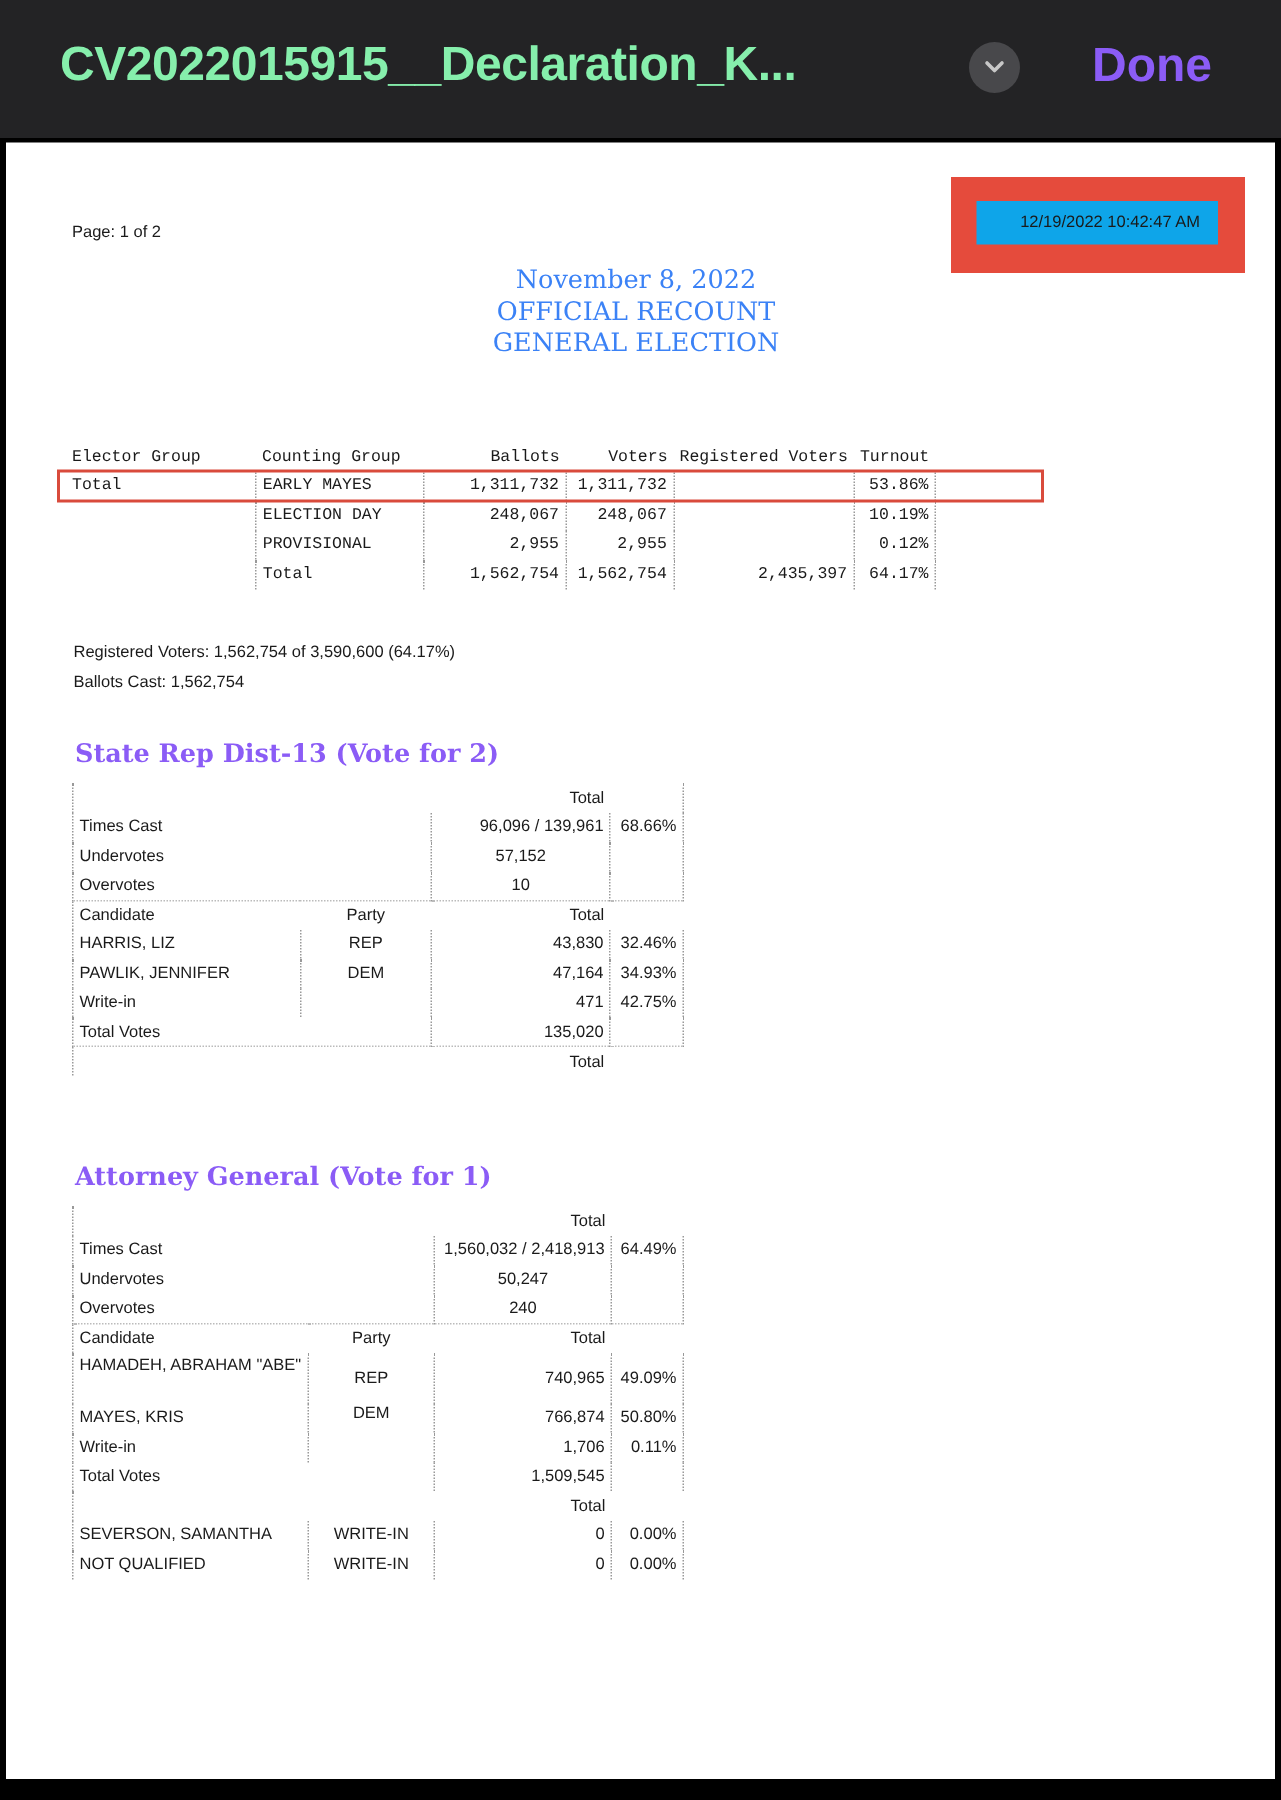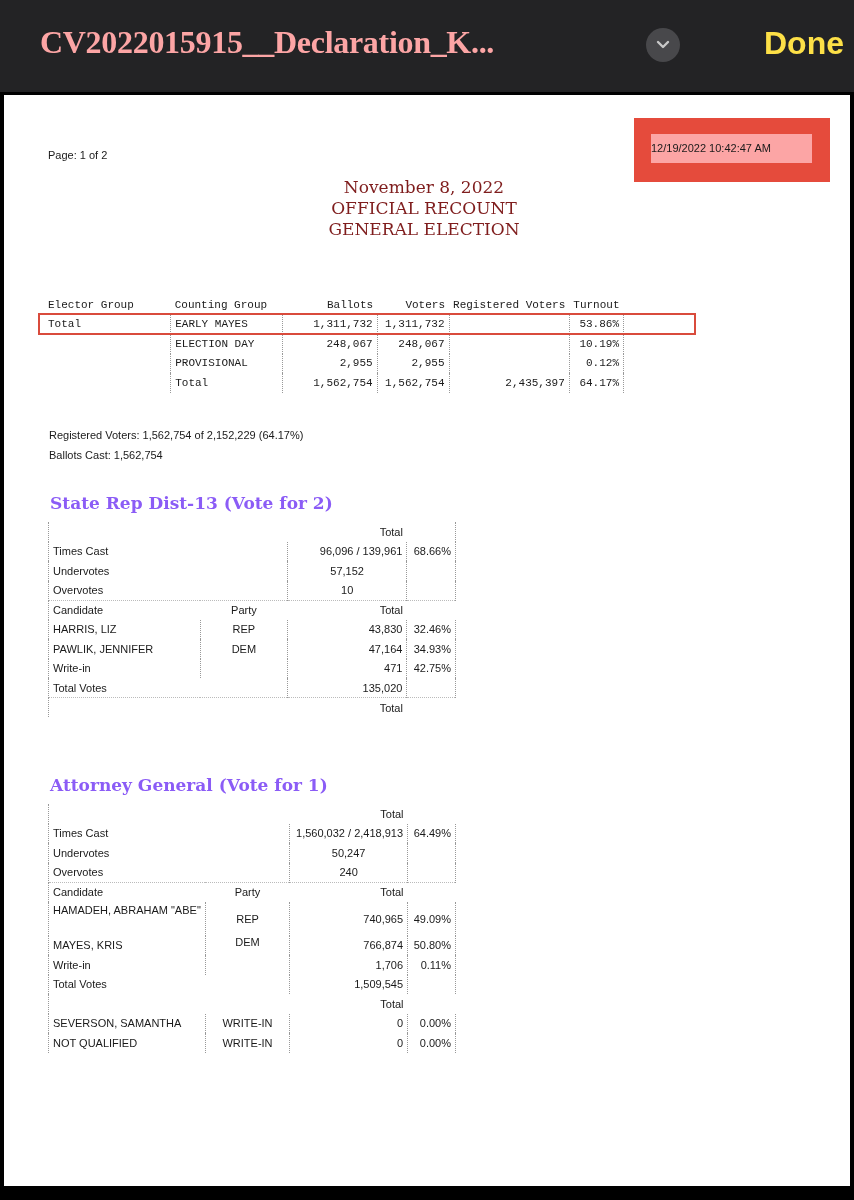--- a/index.html
+++ b/index.html
@@ -5,55 +5,55 @@
   * { box-sizing: border-box; margin: 0; padding: 0; }
   html, body { width: 854px; height: 1200px; background: #000; overflow: hidden; }
   body { position: relative; font-family: "Liberation Sans", sans-serif; }
 
   .topbar {
     position: absolute; left: 0; top: 0; width: 854px; height: 92px;
     background: #232325;
   }
   .topbar .title {
     position: absolute; left: 40px; top: 24px;
-    color: #fca5a5; font-weight: bold; font-size: 32px; letter-spacing: -0.3px;
-    font-family: Liberation Serif, serif;
+    color: #86efac; font-weight: bold; font-size: 32px; letter-spacing: -0.3px;
+    font-family: Liberation Sans, sans-serif;
   }
   .topbar .chev {
     position: absolute; left: 646px; top: 28px; width: 34px; height: 34px;
     border-radius: 50%; background: #48484b;
     display: flex; align-items: center; justify-content: center;
   }
   .topbar .done {
-    position: absolute; left: 764px; top: 25px;
-    color: #fde047; font-weight: bold; font-size: 32px;
+    position: absolute; left: 728px; top: 25px;
+    color: #8b5cf6; font-weight: bold; font-size: 32px;
     font-family: "Liberation Sans", sans-serif;
     cursor: pointer;
   }
 
   .page {
     position: absolute; left: 4px; top: 95px; width: 846px; height: 1091px;
     background: #fff;
   }
 
   .doc { position: absolute; left: 0; top: 0; width: 784px; height: 1091px; color: #1a1a1a; font-family: "Liberation Sans", sans-serif; }
 
   .pageno { position: absolute; left: 44px; top: 54px; font-size: 11px; }
   .ts-box {
     position: absolute; left: 630px; top: 23px; width: 196px; height: 64px;
     background: #e54b3c;
   }
   .ts-inner {
     position: absolute; left: 17px; top: 16px; width: 161px; height: 29px;
-    background: #fca5a5; font-size: 11px; text-align: left; padding-right: 12px; line-height: 29px;
+    background: #0ea5e9; font-size: 11px; text-align: right; padding-right: 12px; line-height: 29px;
   }
 
   .heading {
     position: absolute; left: 250px; top: 82px; width: 340px; text-align: center;
-    font-family: "DejaVu Serif", "Liberation Serif", serif; font-size: 17px; line-height: 21px; color: #7f1d1d;
+    font-family: "DejaVu Serif", "Liberation Serif", serif; font-size: 17px; line-height: 21px; color: #3b82f6;
   }
 
   table { border-collapse: collapse; }
   td { font-size: 11px; padding: 0 4px; white-space: nowrap; height: 19.5px; vertical-align: middle; }
   .r { text-align: right; }
   .c { text-align: center; }
   .bl { border-left: 1px dotted #999; }
   .br { border-right: 1px dotted #999; }
 
   .summary { position: absolute; left: 40px; top: 200px; width: 580px; }
@@ -143,21 +143,21 @@
         <td class="bl">Total</td>
         <td class="r bl br">1,562,754</td>
         <td class="r br">1,562,754</td>
         <td class="r br">2,435,397</td>
         <td class="r br">64.17%</td>
       </tr>
     </tbody>
       </table>
     <div class="hl-box"></div>
 
-    <div class="stats" style="top:334px">Registered Voters: 1,562,754 of 2,152,229 (64.17%)</div>
+    <div class="stats" style="top:334px">Registered Voters: 1,562,754 of 3,590,600 (64.17%)</div>
     <div class="stats" style="top:354px">Ballots Cast: 1,562,754</div>
 
     <div class="contest-title" style="top:398px">State Rep Dist-13 (Vote for  2)</div>
     <table class="ctable" style="top:427px">
       <tbody>
           <tr>
         <td class="col1 bl"></td>
         <td class="col2"></td>
         <td class="col3 r">Total</td>
         <td class="col4 br"></td>

